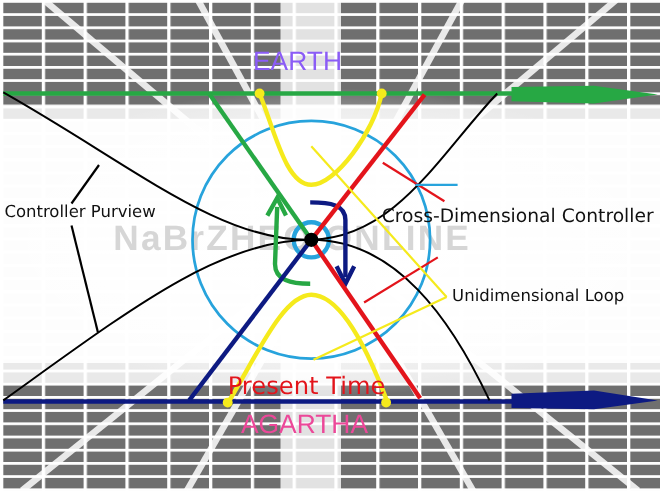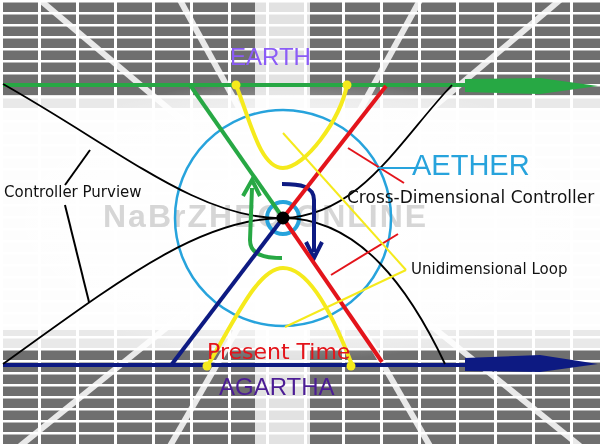--- a/index.html
+++ b/index.html
@@ -5,21 +5,21 @@
   html,body{margin:0;padding:0;background:#fff;}
   #stage{position:relative;width:600px;height:446px;overflow:hidden;background:#fff;font-family:"DejaVu Sans","Liberation Sans",sans-serif;}
   svg{position:absolute;left:0;top:0;}
   .lbl{position:absolute;white-space:nowrap;line-height:1;}
   .earth{left:230px;top:45px;font-size:24px;color:#8b5cf6;font-family:"Liberation Sans",sans-serif;}
   .aether{left:412px;top:151px;font-size:29px;color:#27a3dc;font-family:"Liberation Sans",sans-serif;}
   .cdi{left:347px;top:189px;font-size:17px;color:#111;}
   .cp{left:4px;top:185px;font-size:15px;color:#111;}
   .ul{left:411px;top:262px;font-size:15px;color:#111;}
   .pt{left:207px;top:341px;font-size:22px;color:#e3141b;}
-  .ag{left:219px;top:375px;font-size:24px;color:#4c1d95;font-family:"Liberation Sans",sans-serif;text-align:center;}
+  .ag{left:219px;top:375px;font-size:24px;color:#ec4899;font-family:"Liberation Sans",sans-serif;text-align:center;}
   .wm{left:103px;top:200px;font-size:32px;font-weight:bold;color:rgba(200,200,200,0.75);letter-spacing:2px;font-family:"Liberation Sans",sans-serif;}
 </style>
 </head>
 <body>
 
 <div id="stage">
 
   <svg width="600" height="446" viewBox="0 0 600 446">
     <defs>
       <linearGradient id="fadeTop" x1="0" y1="0" x2="0" y2="1">
@@ -100,19 +100,18 @@
     <circle cx="351" cy="366" r="4.5" fill="#f5ea1c"></circle>
     <line x1="283" y1="133" x2="406" y2="270" stroke="#f5ea1c" stroke-width="2"></line>
     <line x1="406" y1="270" x2="285" y2="327" stroke="#f5ea1c" stroke-width="2"></line>
 
     <line x1="378" y1="168" x2="416" y2="168" stroke="#27a3dc" stroke-width="2"></line>
 
     <circle cx="283" cy="218" r="6.5" fill="#000"></circle>
   </svg>
 
   <div class="lbl earth">EARTH</div>
-  <div class="lbl aether">AETHER</div>
   <div class="lbl cdi">Cross-Dimensional Controller</div>
   <div class="lbl ul">Unidimensional Loop</div>
   <div class="lbl cp">Controller Purview</div>
   <div class="lbl pt">Present Time</div>
   <div class="lbl ag">AGARTHA</div>
 </div>
 
 </body></html>

